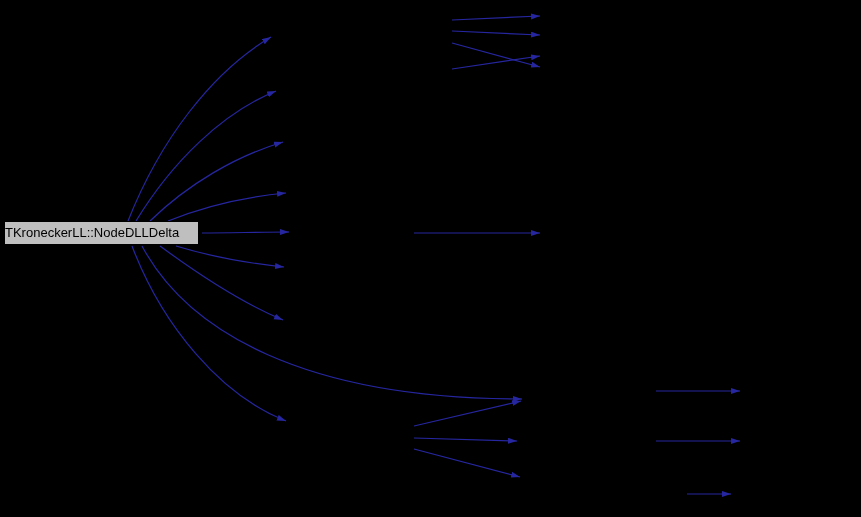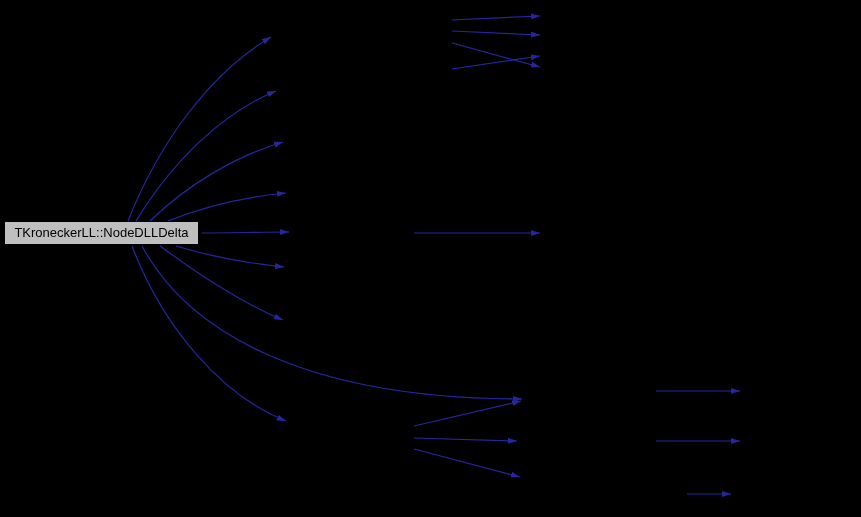--- a/index.html
+++ b/index.html
@@ -42,21 +42,20 @@
     position:absolute;
     left:4px;
     top:221px;
     width:193px;
     height:22px;
     background:var(--node-fill);
     border:1px solid var(--node-border);
     color:#000000;
     font-size:13px;
     line-height:22px;
-    text-align:center;
     white-space:nowrap;
     box-sizing:content-box;
   }
 </style>
 </head>
 <body>
 
 <div class="canvas">
 
   <svg class="edges-layer" width="861" height="517" viewBox="0 0 861 517" xmlns="http://www.w3.org/2000/svg">

